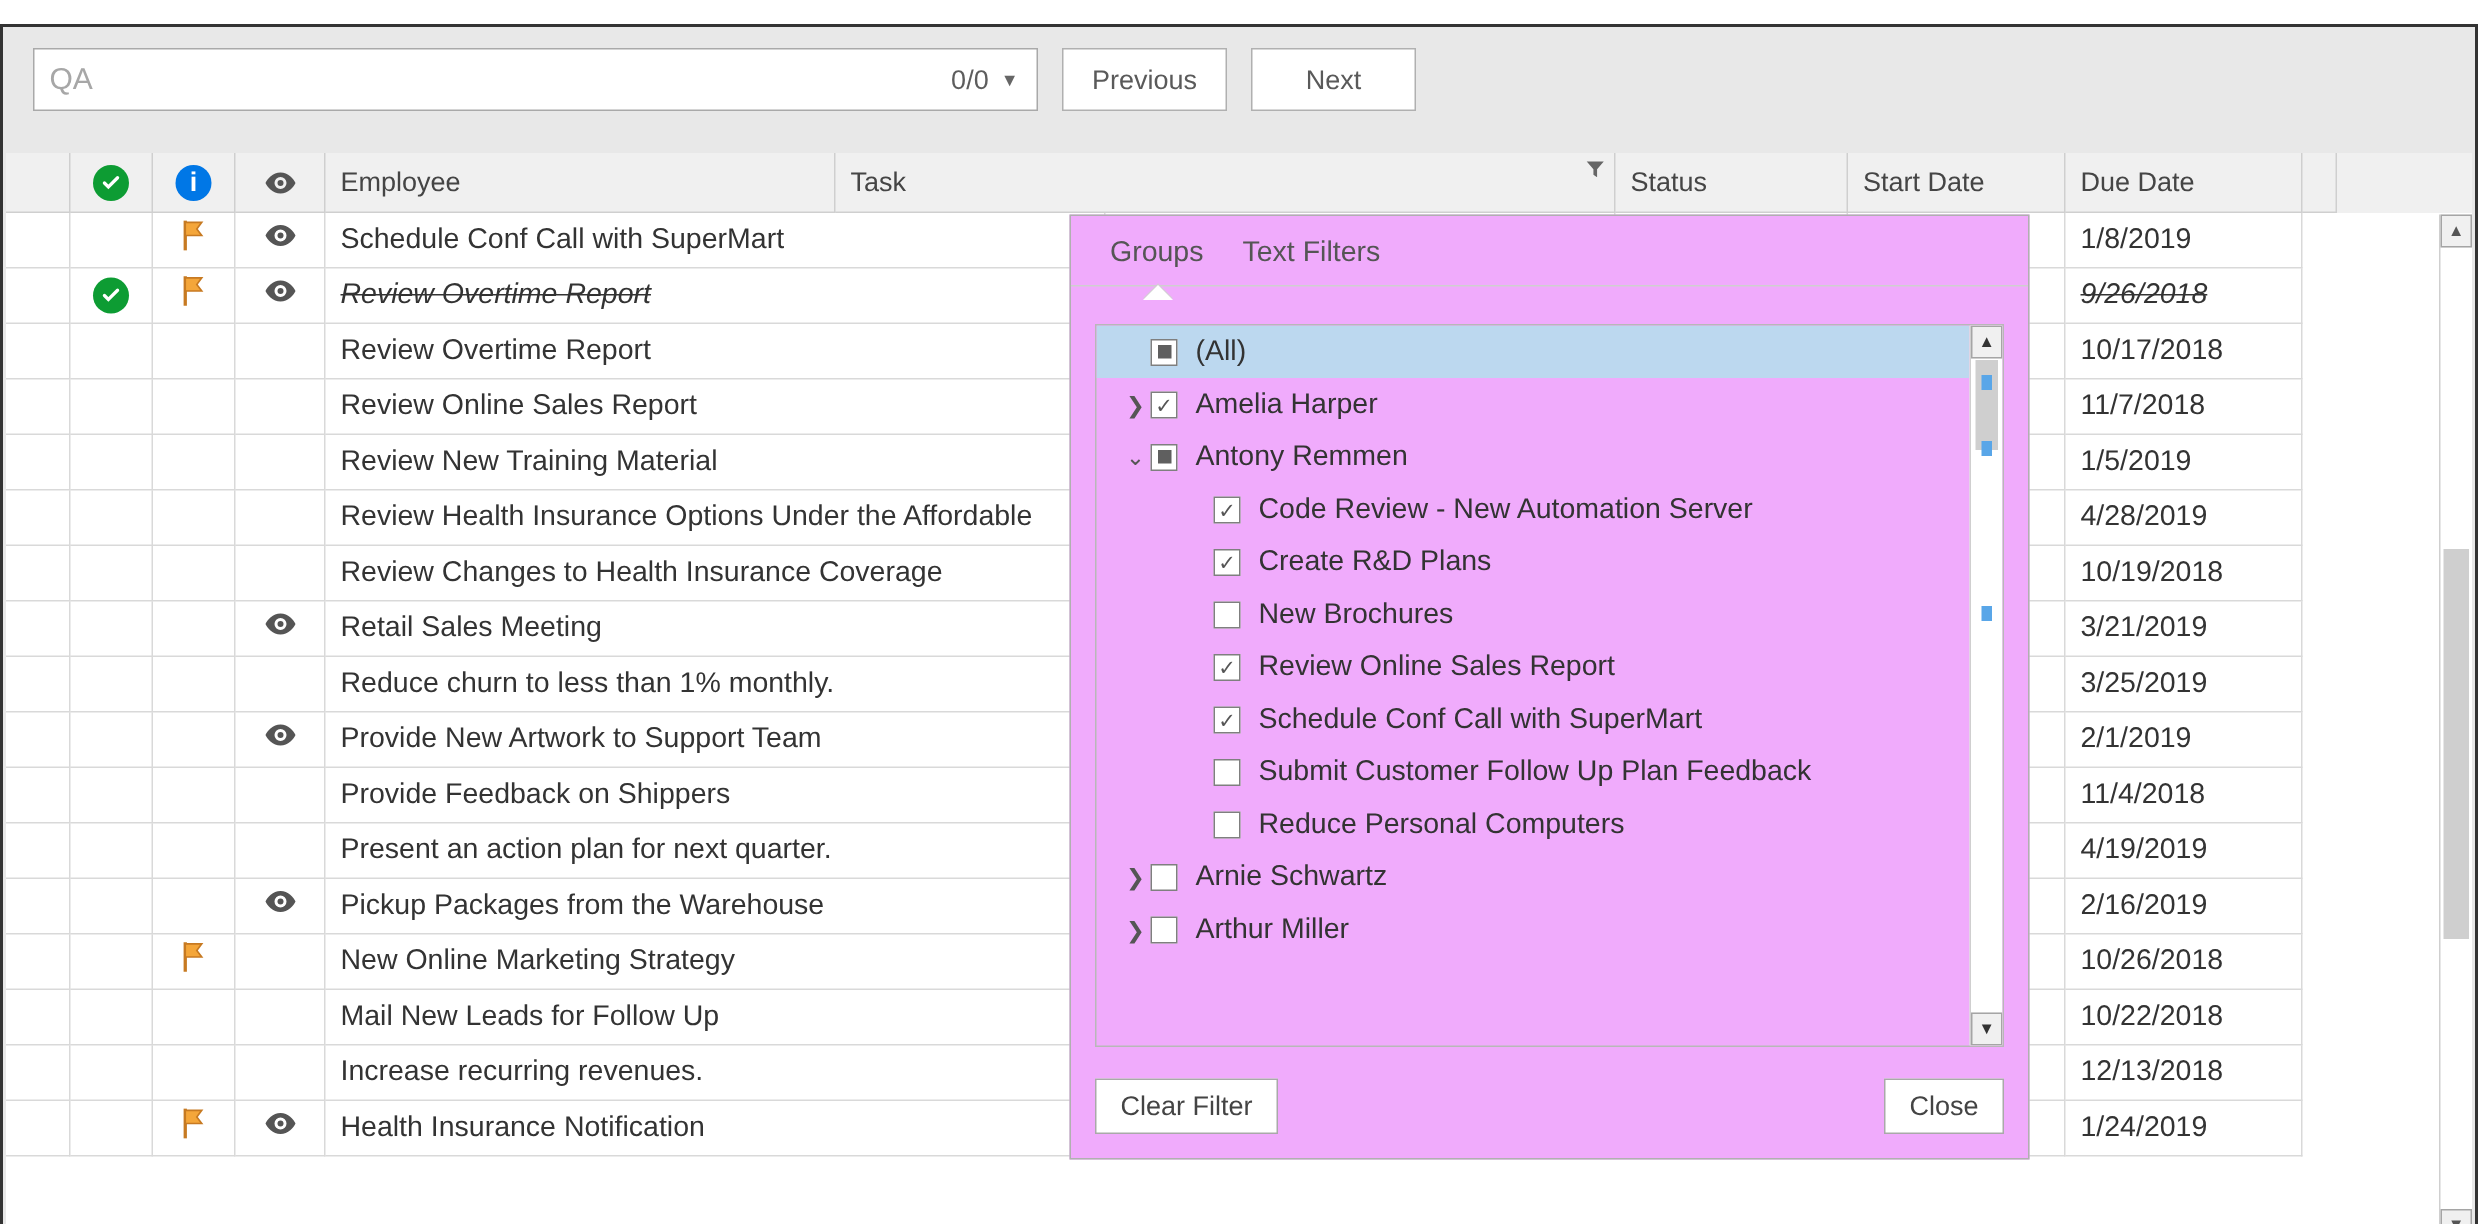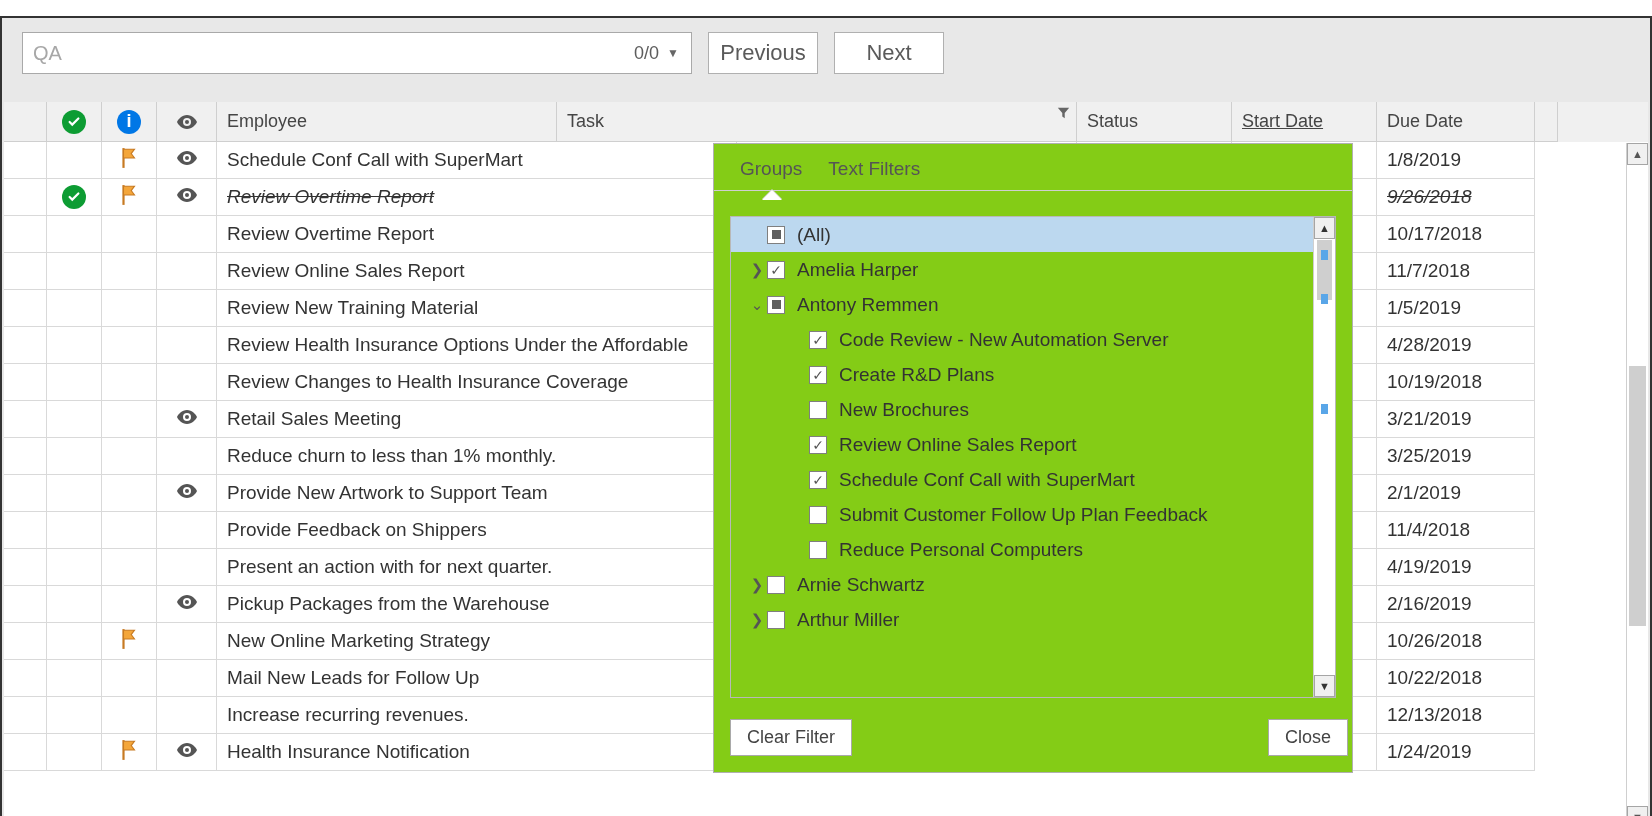--- a/index.html
+++ b/index.html
@@ -5,34 +5,34 @@
   * { box-sizing: border-box; }
   html, body { margin:0; padding:0; font-family: "Segoe UI", Arial, sans-serif; font-size:18px; color:#333; }
   .window { width:1652px; height:816px; border:2px solid #333; background:#e8e8e8; position:relative; overflow:hidden;margin-top:16px; }
   
   .toolbar { display:flex; align-items:center; gap:16px; padding:14px 20px 14px 20px; }
   .search-wrap { width:670px; height:42px; background:#fff; border:1px solid #a9a9a9; display:flex; align-items:center; padding:0 8px; }
   .search-input { flex:1; border:none; outline:none; font-size:20px; color:#A7A7A7; background:transparent; }
   .search-input::placeholder { color:#A7A7A7; }
   .search-count { color:#5d5d5d; font-size:18px; padding:0 4px; }
   .search-dd { color:#666; font-size:12px; padding:0 4px; cursor:pointer; }
-  .nav-btn { height:42px; width:110px; background:#fff; border:1px solid #b0b0b0; color:#5a5a5a; font-size:22px; cursor:pointer; }
+  .nav-btn { height:42px; width:110px; background:#fff; border:1px solid #b0b0b0; color:#5a5a5a; font-size:18px; cursor:pointer; }
   
   .grid { position:absolute; left:2px; right:2px; top:84px; bottom:2px; background:#fff; }
   .headers { display:flex; height:40px; background:#f0f0f0; font-size:18px; color:#454545; }
   .hcell { border-right:1px solid #cfcfcf; border-bottom:1px solid #cfcfcf; display:flex; align-items:center; padding:0 10px; position:relative; }
   .hcell.icon { justify-content:center; padding:0; }
   .col-gutter { width:43px; }
   .col-check { width:55px; }
   .col-info { width:55px; }
   .col-eye { width:60px; }
   .col-task { width:520px; }
   .col-emp { width:340px; }
   .col-status { width:155px; }
-  .col-start { width:145px;text-decoration:underline; }
+  .col-start { width:145px; }
   .col-due { width:158px; }
   .col-scroll { width:23px; }
   .filter-glyph { position:absolute; right:6px; top:4px; font-size:13px; }
   .filter-glyph svg { display:block; }
   .rows { }
   .row { display:flex; height:37px; }
   .cell { border-right:1px solid #d9d9d9; border-bottom:1px solid #d9d9d9; display:flex; align-items:center; padding:0 10px; font-size:19px; color:#333; overflow:hidden; white-space:nowrap; }
   .cell.icon { justify-content:center; padding:0; }
   .strike { text-decoration:line-through; font-style:italic; }
   
@@ -41,41 +41,41 @@
   .eye-svg { width:24px; height:24px; }
   .flag-svg { width:18px; height:22px; }
   
   .vscroll { position:absolute; right:0; top:41px; bottom:0; width:22px; background:#fff; border-left:1px solid #cfcfcf; }
   .vscroll .arrow { height:22px; border:1px solid #a5a5a5; background:#f0f0f0; display:flex; align-items:center; justify-content:center; font-size:11px; color:#555; cursor:pointer; }
   .vscroll .track { position:absolute; top:23px; bottom:23px; left:0; right:0; }
   .vscroll .thumb { position:absolute; left:2px; right:2px; top:200px; height:260px; background:#cfcfcf; }
   .vscroll .arrow.down { position:absolute; bottom:0; left:0; right:0; }
 
   
-  .popup { position:absolute; left:711px; top:125px; width:640px; height:630px; background:#84cc16; border:1px solid #b0b0b0; box-shadow:0 0 0 0; }
+  .popup { position:absolute; left:711px; top:125px; width:640px; height:630px; background:#f0abfc; border:1px solid #b0b0b0; box-shadow:0 0 0 0; }
   .tabs { display:flex; gap:26px; padding:14px 22px 0 26px; font-size:19px; color:#555; }
   .tab { padding-bottom:10px; cursor:pointer; }
   .tab-underline { height:1px; background:#cfcfcf; margin:0 0 0 0; }
   .tab-pointer { position:absolute; left:48px; top:46px; width:0; height:0; border-left:10px solid transparent; border-right:10px solid transparent; border-bottom:10px solid #fff; filter: drop-shadow(0 -1px 0 #cfcfcf); }
   .tree-box { position:absolute; left:16px; right:16px; top:72px; bottom:74px; border:1px solid #b8b8b8; overflow:hidden; }
   .tree-scroll { position:absolute; right:0; top:0; bottom:0; width:22px; border-left:1px solid #cfcfcf; background:#fff; }
   .tree-scroll .arrow { height:22px; border:1px solid #a5a5a5; background:#f0f0f0; display:flex; align-items:center; justify-content:center; font-size:11px; cursor:pointer; }
   .tree-scroll .arrow.down { position:absolute; bottom:0; left:0; right:0; }
   .tree-scroll .track { position:absolute; top:23px; bottom:23px; left:3px; right:3px; }
   .tree-scroll .thumb { position:absolute; top:0; height:60px; left:0; right:0; background:#cfcfcf; }
   .tree-scroll .mark { position:absolute; left:4px; right:4px; height:10px; background:#59a6e8; }
   .tree { position:absolute; left:0; right:22px; top:0; bottom:0; overflow:hidden; }
   .tree-item { display:flex; align-items:center; height:35px; padding:0 8px; font-size:19px; color:#333; cursor:pointer; }
   .tree-item.sel { background:#bcd8ef; }
   .indent { display:inline-block; }
   .expander { width:20px; text-align:center; color:#555; font-size:15px; display:inline-block; }
   .chk { width:18px; height:18px; border:1px solid #7f7f7f; background:#fff; margin-right:12px; display:inline-flex; align-items:center; justify-content:center; font-size:14px; color:#555; flex-shrink:0; }
   .chk.ind::after { content:""; width:9px; height:9px; background:#5f5f5f; }
   .chk.on::after { content:"✓"; }
-  .popup-footer { position:absolute; left:16px; right:4px; bottom:16px; display:flex; justify-content:space-between; }
+  .popup-footer { position:absolute; left:16px; right:16px; bottom:16px; display:flex; justify-content:space-between; }
   .pbtn { border:1px solid #a9a9a9; background:#fff; padding:7px 16px; font-size:18px; color:#444; cursor:pointer; }
 
   
   .popup::before { content:""; position:absolute; top:-1px; left:0; right:0; height:0; }
 
 </style>
 </head>
 <body>
 
 <div class="window">
@@ -290,21 +290,21 @@
           <div class="cell col-emp"></div>
           <div class="cell col-status"></div>
           <div class="cell col-start"></div>
           <div class="cell col-due ">11/4/2018</div>
         </div>
         <div class="row">
           <div class="cell icon col-gutter"></div>
           <div class="cell icon col-check"></div>
           <div class="cell icon col-info"></div>
           <div class="cell icon col-eye"></div>
-          <div class="cell col-task ">Present an action with for next quarter.</div>
+          <div class="cell col-task ">Present an action plan for next quarter.</div>
           <div class="cell col-emp"></div>
           <div class="cell col-status"></div>
           <div class="cell col-start"></div>
           <div class="cell col-due ">4/19/2019</div>
         </div>
         <div class="row">
           <div class="cell icon col-gutter"></div>
           <div class="cell icon col-check"></div>
           <div class="cell icon col-info"></div>
           <div class="cell icon col-eye">

